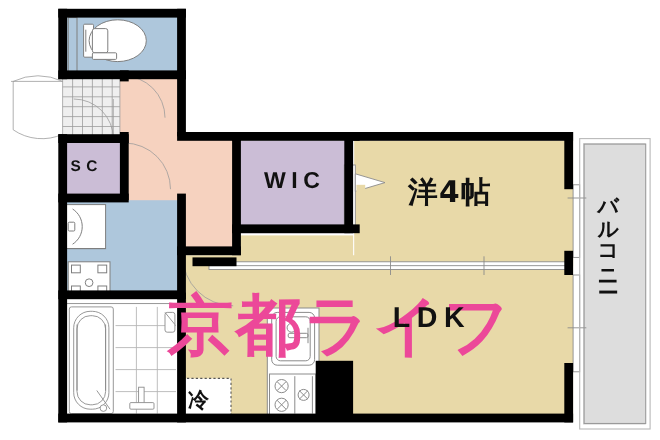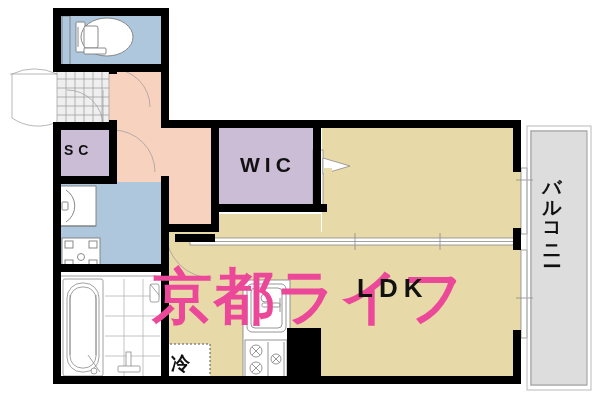--- a/index.html
+++ b/index.html
@@ -227,17 +227,18 @@
       <rect x="527" y="126" width="64" height="264" fill="none" stroke="#b9b9b9"></rect>
       <rect x="531" y="131" width="56" height="254" fill="none" stroke="#9a9a9a"></rect>
     </g>
 
   </svg>
 
   <div id="wm">京都ライフ</div>
 
   <div class="lbl" id="lbl-wic">WIC</div>
   <div class="lbl" id="lbl-sc">SC</div>
+  <div class="lbl" id="lbl-yo">洋4帖</div>
   <div class="lbl" id="lbl-ldk">LDK</div>
   <div class="lbl" id="lbl-bal">バルコニー</div>
   <div class="lbl" id="lbl-fridge">冷</div>
 
 </div>
 
 </body></html>

